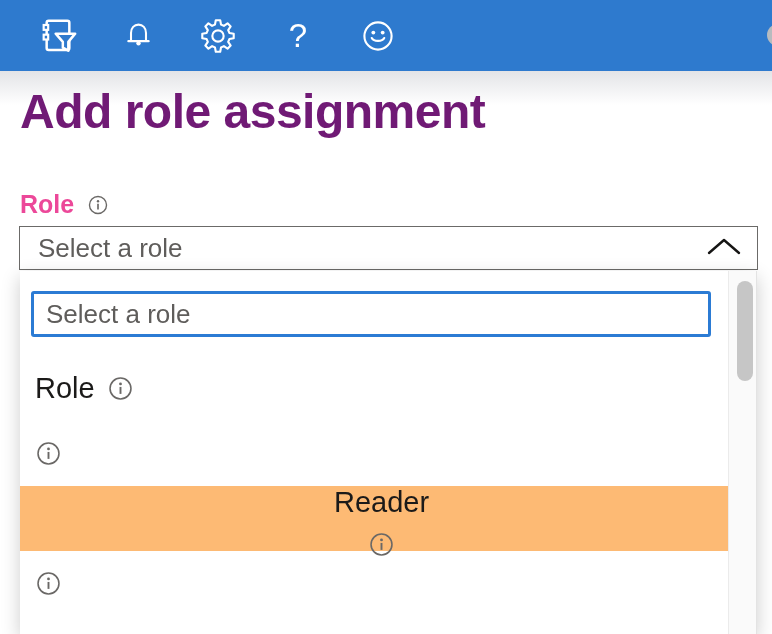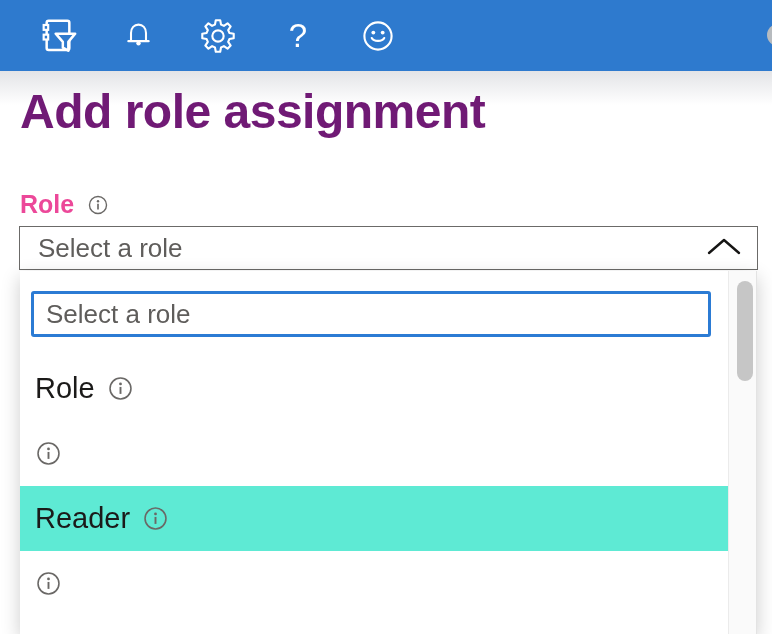--- a/index.html
+++ b/index.html
@@ -46,21 +46,21 @@
                     overflow:hidden; }
   .dropdown-search { position:absolute; left:11px; top:20px; width:680px; height:46px;
                      border:3px solid #2b7bd4; border-radius:3px; outline:none;
                      font-family:"Liberation Sans", sans-serif; font-size:26px;
                      color:#333; padding:0 12px; background:#fff; }
   .dropdown-search::placeholder { color:#5f5d5b; opacity:1; }
 
   .options-list { position:absolute; left:0; top:85px; width:708px; }
   .option-row { height:65px; display:flex; align-items:center; gap:12px;
                 padding-left:15px; cursor:pointer; }
-  .option-row.highlighted { background:#5eead4; }
+  .option-row.highlighted { background:#fdba74;flex-direction:column; }
   .option-label { font-size:29px; color:#1b1a19; }
 
   
   .scrollbar-track { position:absolute; right:0; top:0; width:29px; height:363px;
                      background:#fafafa; border-left:1px solid #ebebeb;
                      border-right:1px solid #e3e3e3; }
   .scrollbar-thumb { position:absolute; left:8px; top:10px; width:16px; height:100px;
                      border-radius:8px; background:#c6c6c6; cursor:pointer; }
 </style>
 </head>

